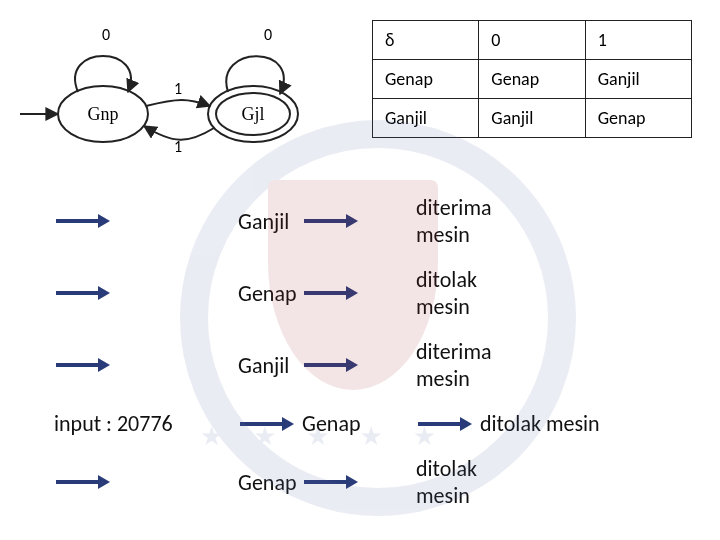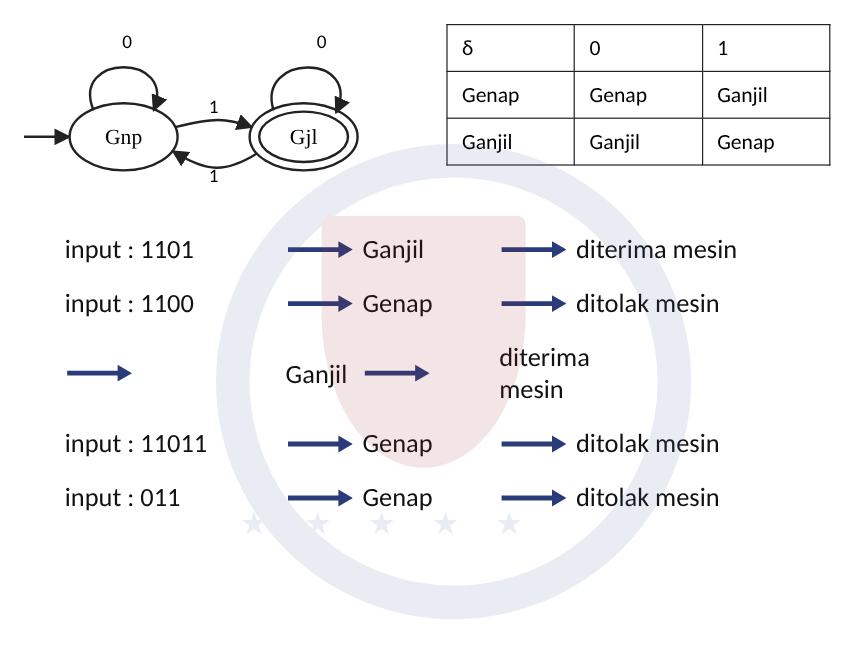--- a/index.html
+++ b/index.html
@@ -140,35 +140,33 @@
       <td>Ganjil</td>
       <td>Genap</td>
     </tr>
   </tbody>
     </table>
 </div>
 
 <div class="rows">
 
   <div class="row">
-    <span>input : 1101</span>
     <svg class="arrow-svg" viewBox="0 0 56 18">
         <line x1="2" y1="9" x2="46" y2="9" stroke="#2a3b7a" stroke-width="4"></line>
         <polygon points="44,2 56,9 44,16" fill="#2a3b7a"></polygon>
       </svg>
     <span>Ganjil</span>
     <svg class="arrow-svg" viewBox="0 0 56 18">
         <line x1="2" y1="9" x2="46" y2="9" stroke="#2a3b7a" stroke-width="4"></line>
         <polygon points="44,2 56,9 44,16" fill="#2a3b7a"></polygon>
       </svg>
     <span>diterima mesin</span>
   </div>
 
   <div class="row">
-    <span>input : 1100</span>
     <svg class="arrow-svg" viewBox="0 0 56 18">
         <line x1="2" y1="9" x2="46" y2="9" stroke="#2a3b7a" stroke-width="4"></line>
         <polygon points="44,2 56,9 44,16" fill="#2a3b7a"></polygon>
       </svg>
     <span>Genap</span>
     <svg class="arrow-svg" viewBox="0 0 56 18">
         <line x1="2" y1="9" x2="46" y2="9" stroke="#2a3b7a" stroke-width="4"></line>
         <polygon points="44,2 56,9 44,16" fill="#2a3b7a"></polygon>
       </svg>
     <span>ditolak mesin</span>
@@ -181,35 +179,34 @@
       </svg>
     <span>Ganjil</span>
     <svg class="arrow-svg" viewBox="0 0 56 18">
         <line x1="2" y1="9" x2="46" y2="9" stroke="#2a3b7a" stroke-width="4"></line>
         <polygon points="44,2 56,9 44,16" fill="#2a3b7a"></polygon>
       </svg>
     <span>diterima mesin</span>
   </div>
 
   <div class="row">
-    <span>input : 11011</span>
+    <span>input : 20776</span>
     <svg class="arrow-svg" viewBox="0 0 56 18">
         <line x1="2" y1="9" x2="46" y2="9" stroke="#2a3b7a" stroke-width="4"></line>
         <polygon points="44,2 56,9 44,16" fill="#2a3b7a"></polygon>
       </svg>
     <span>Genap</span>
     <svg class="arrow-svg" viewBox="0 0 56 18">
         <line x1="2" y1="9" x2="46" y2="9" stroke="#2a3b7a" stroke-width="4"></line>
         <polygon points="44,2 56,9 44,16" fill="#2a3b7a"></polygon>
       </svg>
     <span>ditolak mesin</span>
   </div>
 
   <div class="row">
-    <span>input : 011</span>
     <svg class="arrow-svg" viewBox="0 0 56 18">
         <line x1="2" y1="9" x2="46" y2="9" stroke="#2a3b7a" stroke-width="4"></line>
         <polygon points="44,2 56,9 44,16" fill="#2a3b7a"></polygon>
       </svg>
     <span>Genap</span>
     <svg class="arrow-svg" viewBox="0 0 56 18">
         <line x1="2" y1="9" x2="46" y2="9" stroke="#2a3b7a" stroke-width="4"></line>
         <polygon points="44,2 56,9 44,16" fill="#2a3b7a"></polygon>
       </svg>
     <span>ditolak mesin</span>

